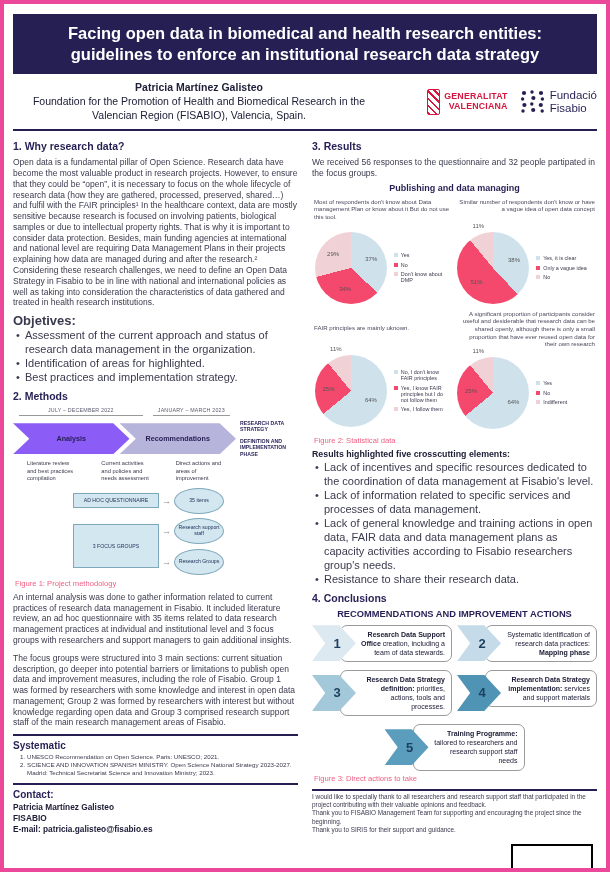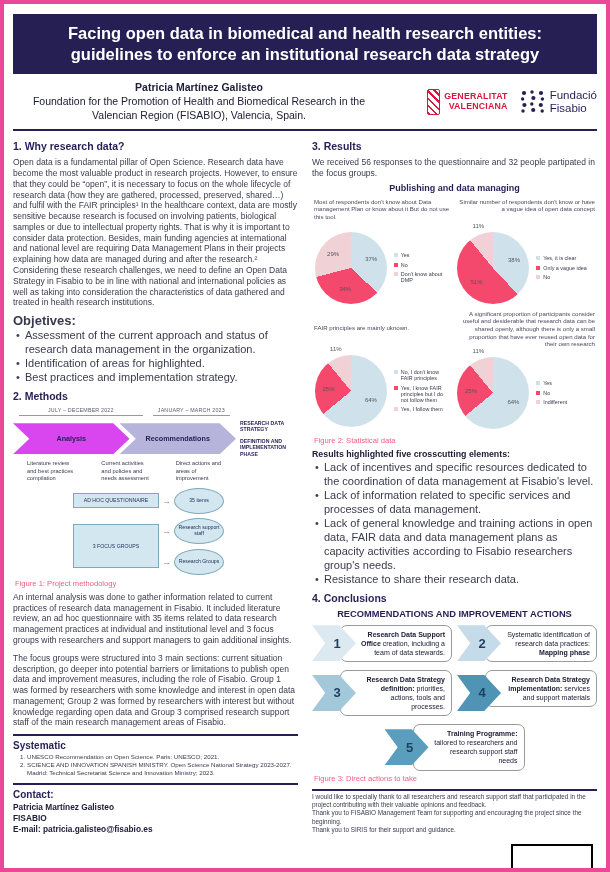--- a/index.html
+++ b/index.html
@@ -171,21 +171,21 @@
           <div class="timeline-seg tl-1">
             <div>JULY – DECEMBER 2022</div>
             <div class="tl-line"></div>
           </div>
           <div class="timeline-seg tl-2">
             <div>JANUARY – MARCH 2023</div>
             <div class="tl-line"></div>
           </div>
         </div>
         <div class="chevron-row">
-          <div class="chev" style="background: #d946ef;">Analysis</div>
+          <div class="chev" style="background: #8b5cf6;">Analysis</div>
           <div class="chev" style="background: rgb(183, 180, 220);">Recommendations</div>
           <div class="side-note">
             <div>RESEARCH DATA STRATEGY</div>
             <div>DEFINITION AND IMPLEMENTATION PHASE</div>
           </div>
         </div>
         <div class="sub-row">
           <div class="sub-cell">Literature review and best practices compilation</div>
           <div class="sub-cell">Current activities and policies and needs assessment</div>
           <div class="sub-cell">Direct actions and areas of improvement</div>

